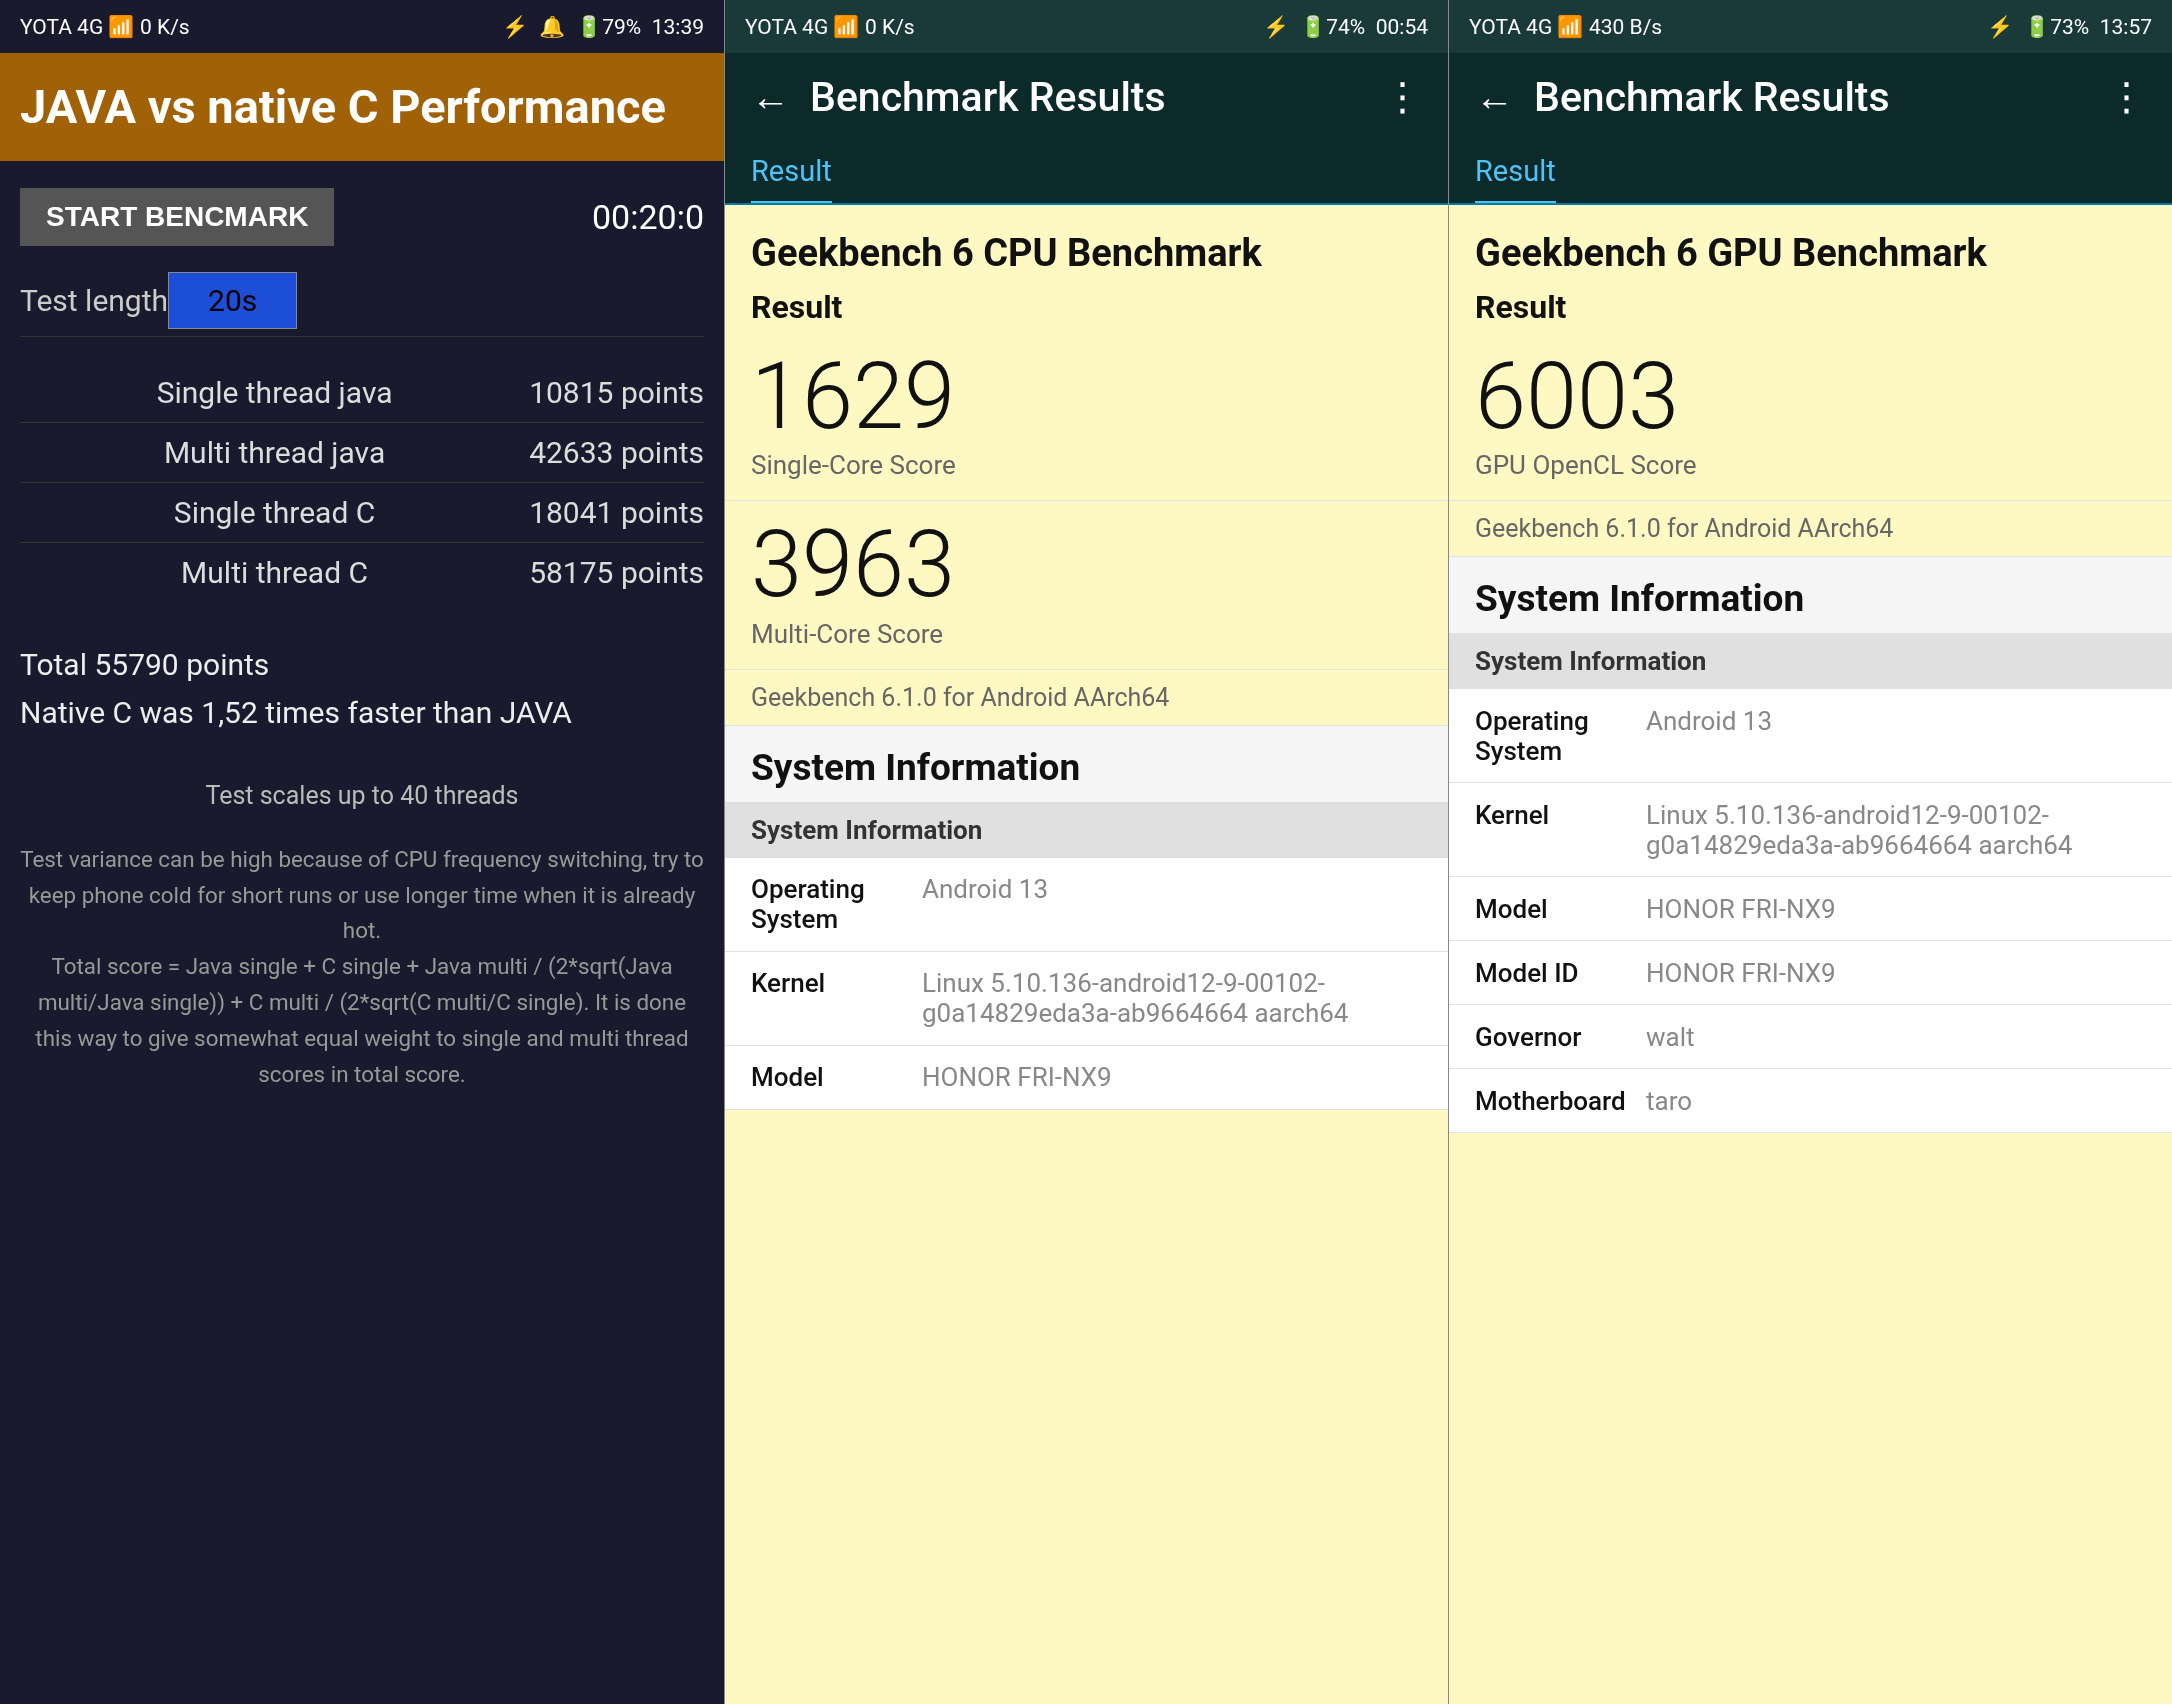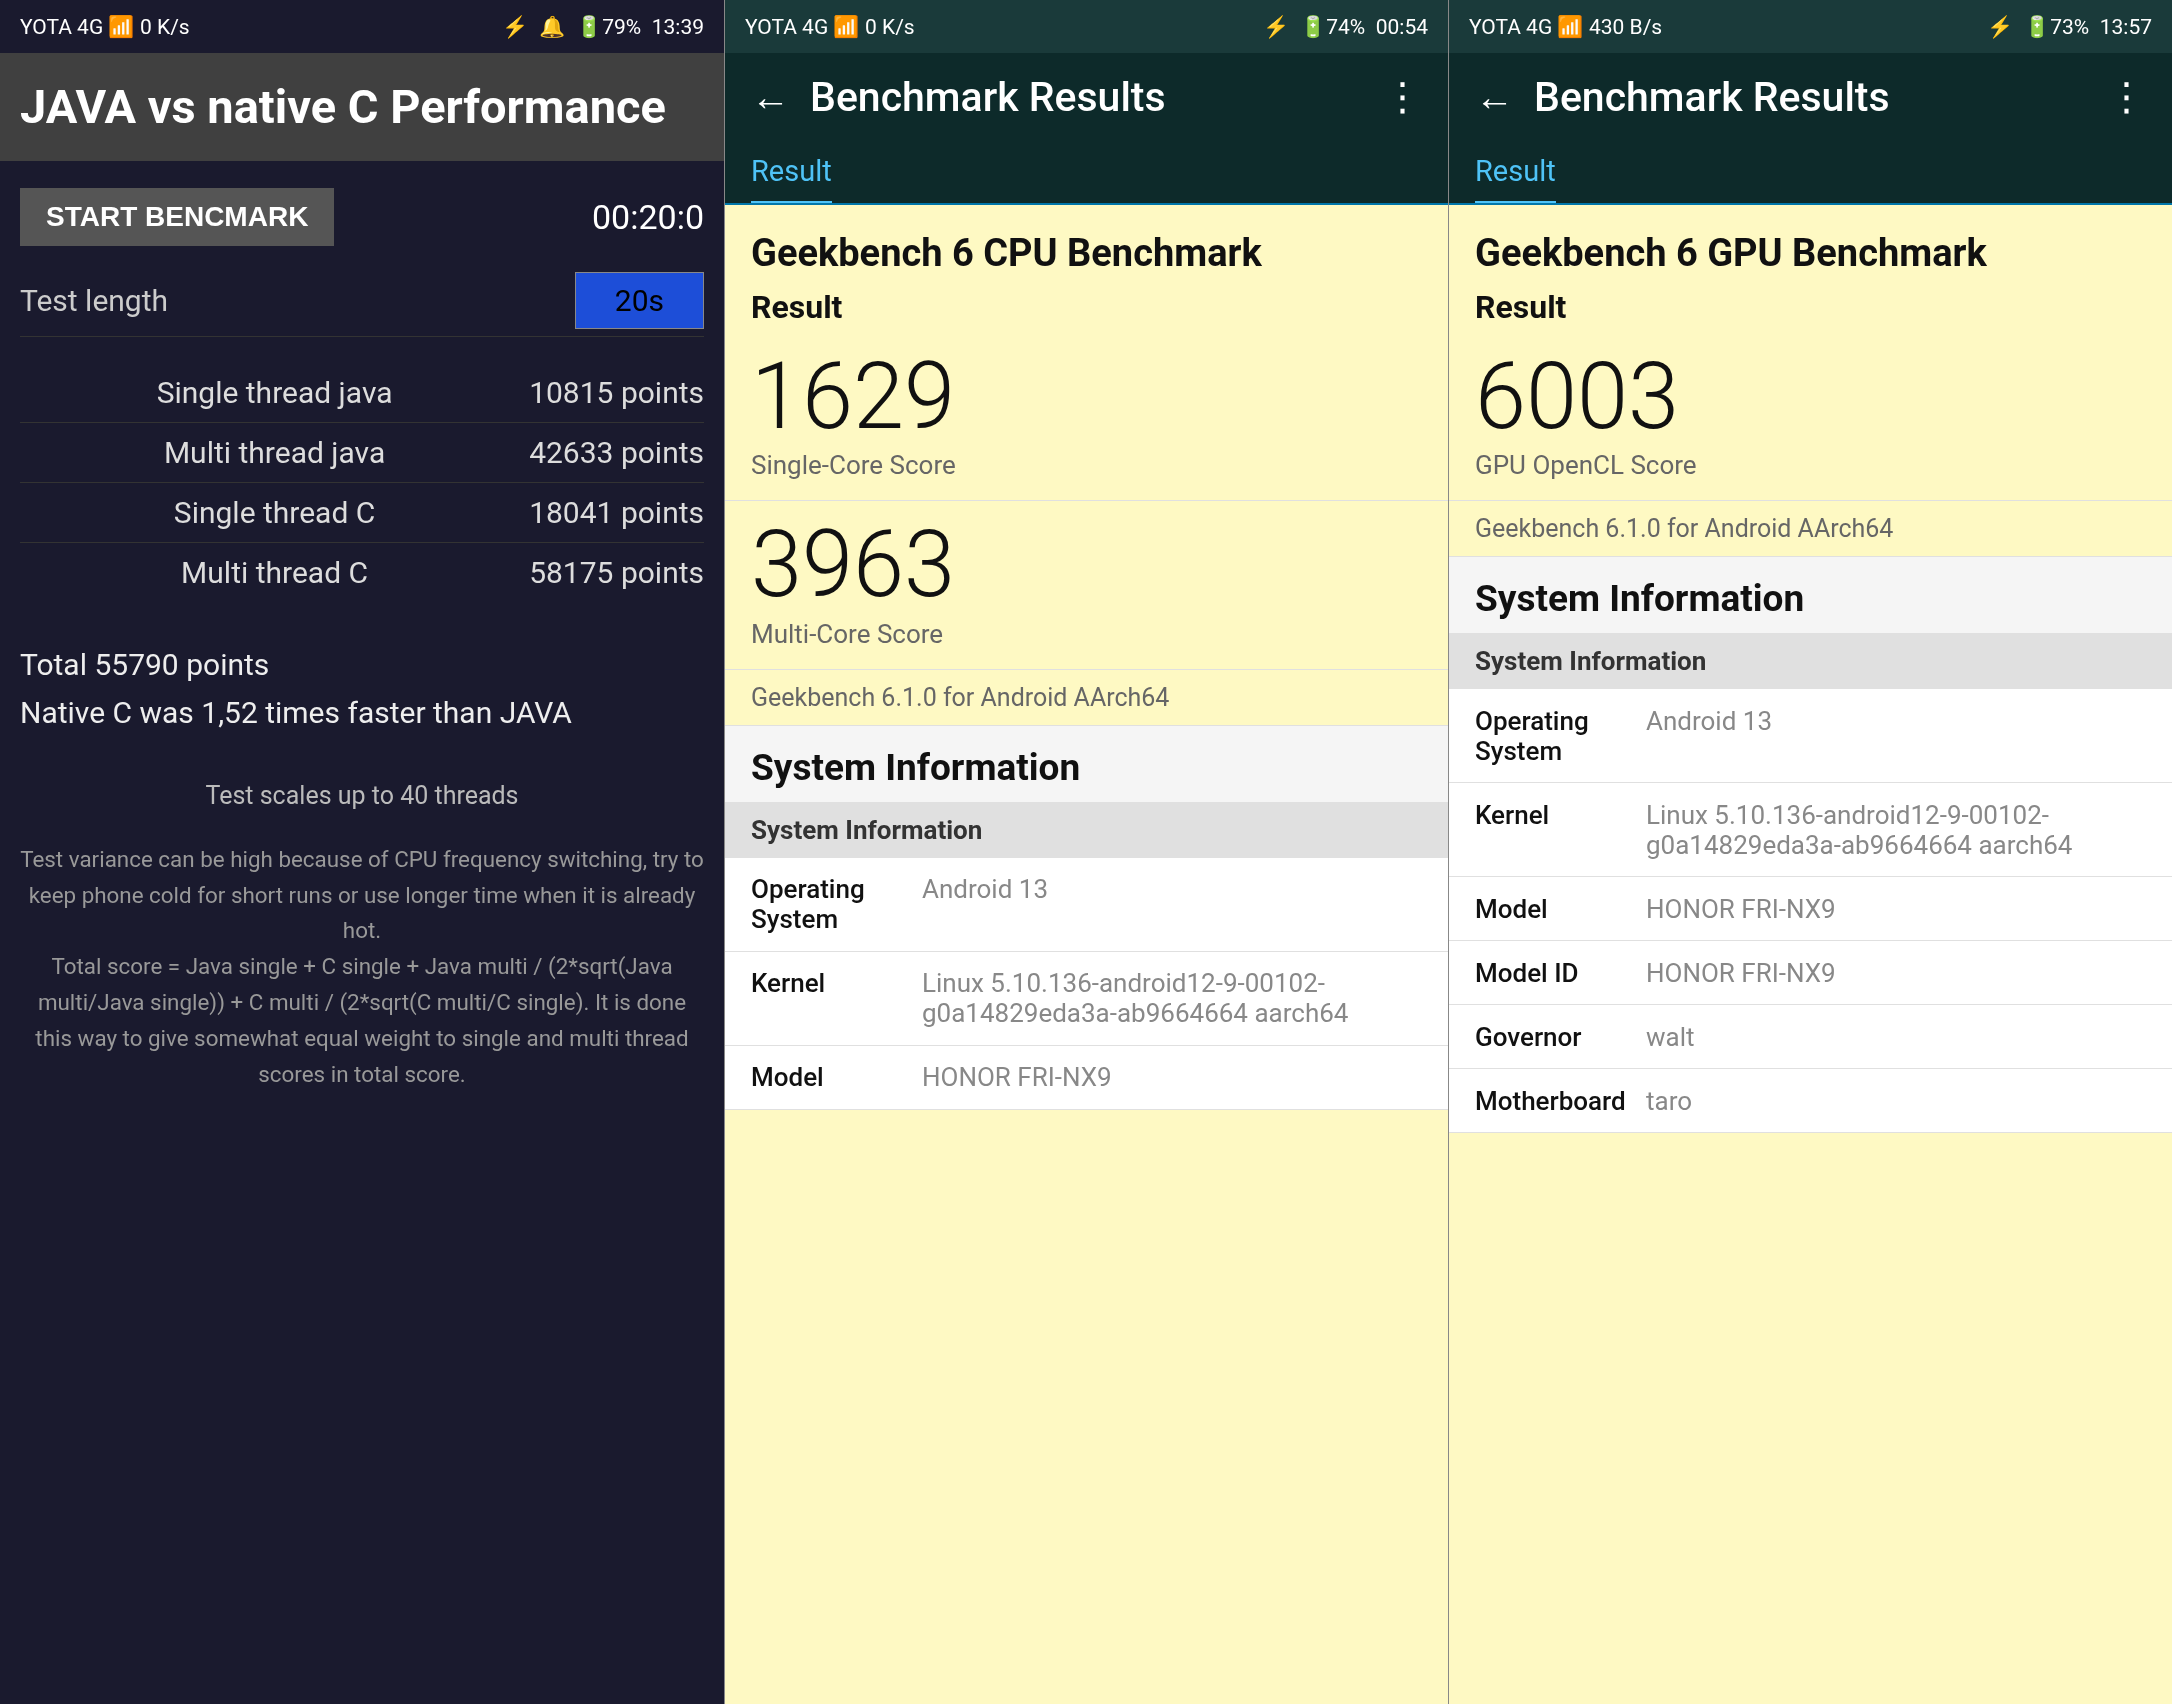--- a/index.html
+++ b/index.html
@@ -28,21 +28,21 @@
       align-items: center;
       justify-content: space-between;
       padding: 0 20px;
       font-size: 24px;
       color: white;
     }
     .status-bar-left { display: flex; align-items: center; gap: 5.3px; font-size: 21px; }
     .status-bar-right { display: flex; align-items: center; gap: 10.5px; font-size: 21px; }
 
     .app-header {
-      background: #404040;
+      background: #a16207;
       padding: 26px 20px;
     }
     .app-title {
       font-size: 47px;
       font-weight: bold;
       color: white;
       line-height: 1.2;
     }
 
     .panel-1-content {
@@ -68,24 +68,23 @@
       border: none;
       cursor: pointer;
     }
     .timer-display {
       font-size: 34px;
       color: white;
     }
     .test-length-row {
       display: flex;
       align-items: center;
-      justify-content: space-between;
+      justify-content: flex-start;
       padding: 6.6px 0;
       border-bottom: 0.7px solid #333;
-      gap: 44px;
     }
     .test-length-label { font-size: 30px; color: #ccc; }
     .test-length-value {
       background: #1d4ed8;
       color: black;
       padding: 10px 39px;
       font-size: 30px;
       border: 1.3px solid #888;
     }
 

